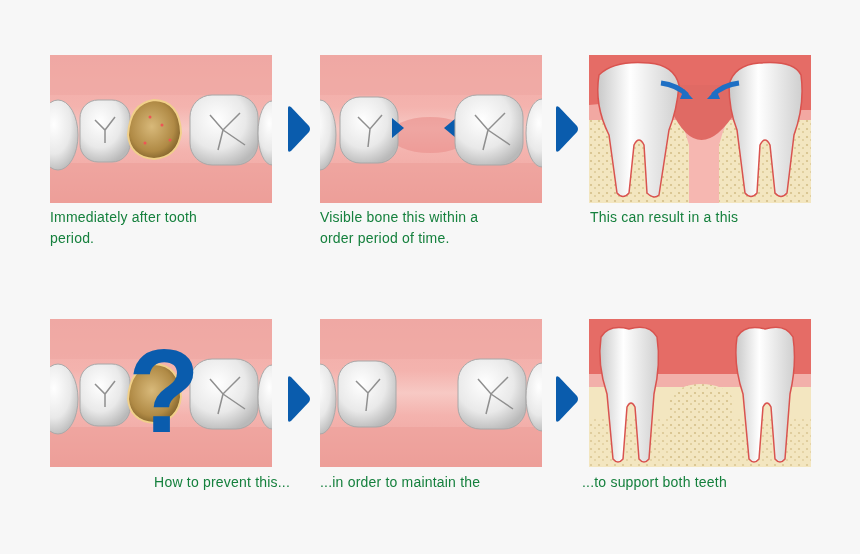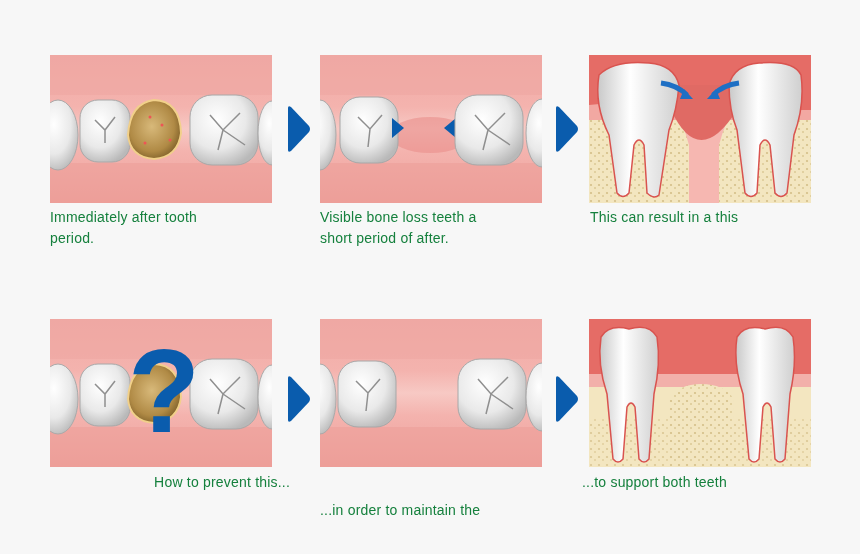--- a/index.html
+++ b/index.html
@@ -83,22 +83,22 @@
     <rect x="20" y="42" width="58" height="66" rx="20" fill="url(#toothG)" stroke="#a8a8a8"></rect>
     <path d="M38 62 L50 74 L62 60 M50 74 L48 92" stroke="#8f8f8f" stroke-width="1.5" fill="none"></path>
     <path d="M72 63 L84 73 L72 83Z" fill="#0a5cad"></path>
     <path d="M136 63 L124 73 L136 83Z" fill="#0a5cad"></path>
     <rect x="135" y="40" width="68" height="70" rx="22" fill="url(#toothG)" stroke="#a8a8a8"></rect>
     <path d="M155 60 L168 75 L185 58 M168 75 L163 95 M168 75 L190 90" stroke="#8f8f8f" stroke-width="1.5" fill="none"></path>
     <ellipse cx="222" cy="78" rx="16" ry="34" fill="url(#toothG)" stroke="#aaa"></ellipse>
   </svg>
 </div>
 <div class="caption" style="left:320px;top:207px;">
-  <div>Visible bone loss teeth a</div>
-  <div>short period of after.</div>
+  <div>Visible bone this within a</div>
+  <div>order period of time.</div>
 </div>
 
 <div class="arrow" style="left:553px;top:105px;">
   <svg width="26" height="48" viewBox="0 0 26 48">
       <path d="M3 3 Q3 0 6 2 L24 21 Q26 24 24 27 L6 46 Q3 48 3 45Z" fill="#0a5cad"></path>
     </svg>
 </div>
 
 <div class="panel" style="left:589px;top:55px;">
   <svg width="222" height="148" viewBox="0 0 222 148">
@@ -154,21 +154,21 @@
     <rect y="0" width="222" height="40" fill="#eea6a1" opacity="0.6"></rect>
     <rect y="108" width="222" height="40" fill="#ec9b96" opacity="0.5"></rect>
     <ellipse cx="0" cy="80" rx="16" ry="35" fill="url(#toothG)" stroke="#aaa"></ellipse>
     <rect x="18" y="42" width="58" height="66" rx="20" fill="url(#toothG)" stroke="#a8a8a8"></rect>
     <path d="M36 62 L48 74 L60 60 M48 74 L46 92" stroke="#8f8f8f" stroke-width="1.5" fill="none"></path>
     <rect x="138" y="40" width="68" height="70" rx="22" fill="url(#toothG)" stroke="#a8a8a8"></rect>
     <path d="M158 60 L171 75 L188 58 M171 75 L166 95 M171 75 L193 90" stroke="#8f8f8f" stroke-width="1.5" fill="none"></path>
     <ellipse cx="222" cy="78" rx="16" ry="34" fill="url(#toothG)" stroke="#aaa"></ellipse>
   </svg>
 </div>
-<div class="caption" style="left:320px;top:472px;margin-top:28px;">
+<div class="caption" style="left:320px;top:472px;">
   <div>...in order to maintain the</div>
 </div>
 
 <div class="arrow" style="left:553px;top:375px;">
   <svg width="26" height="48" viewBox="0 0 26 48">
       <path d="M3 3 Q3 0 6 2 L24 21 Q26 24 24 27 L6 46 Q3 48 3 45Z" fill="#0a5cad"></path>
     </svg>
 </div>
 
 <div class="panel" style="left:589px;top:319px;">

